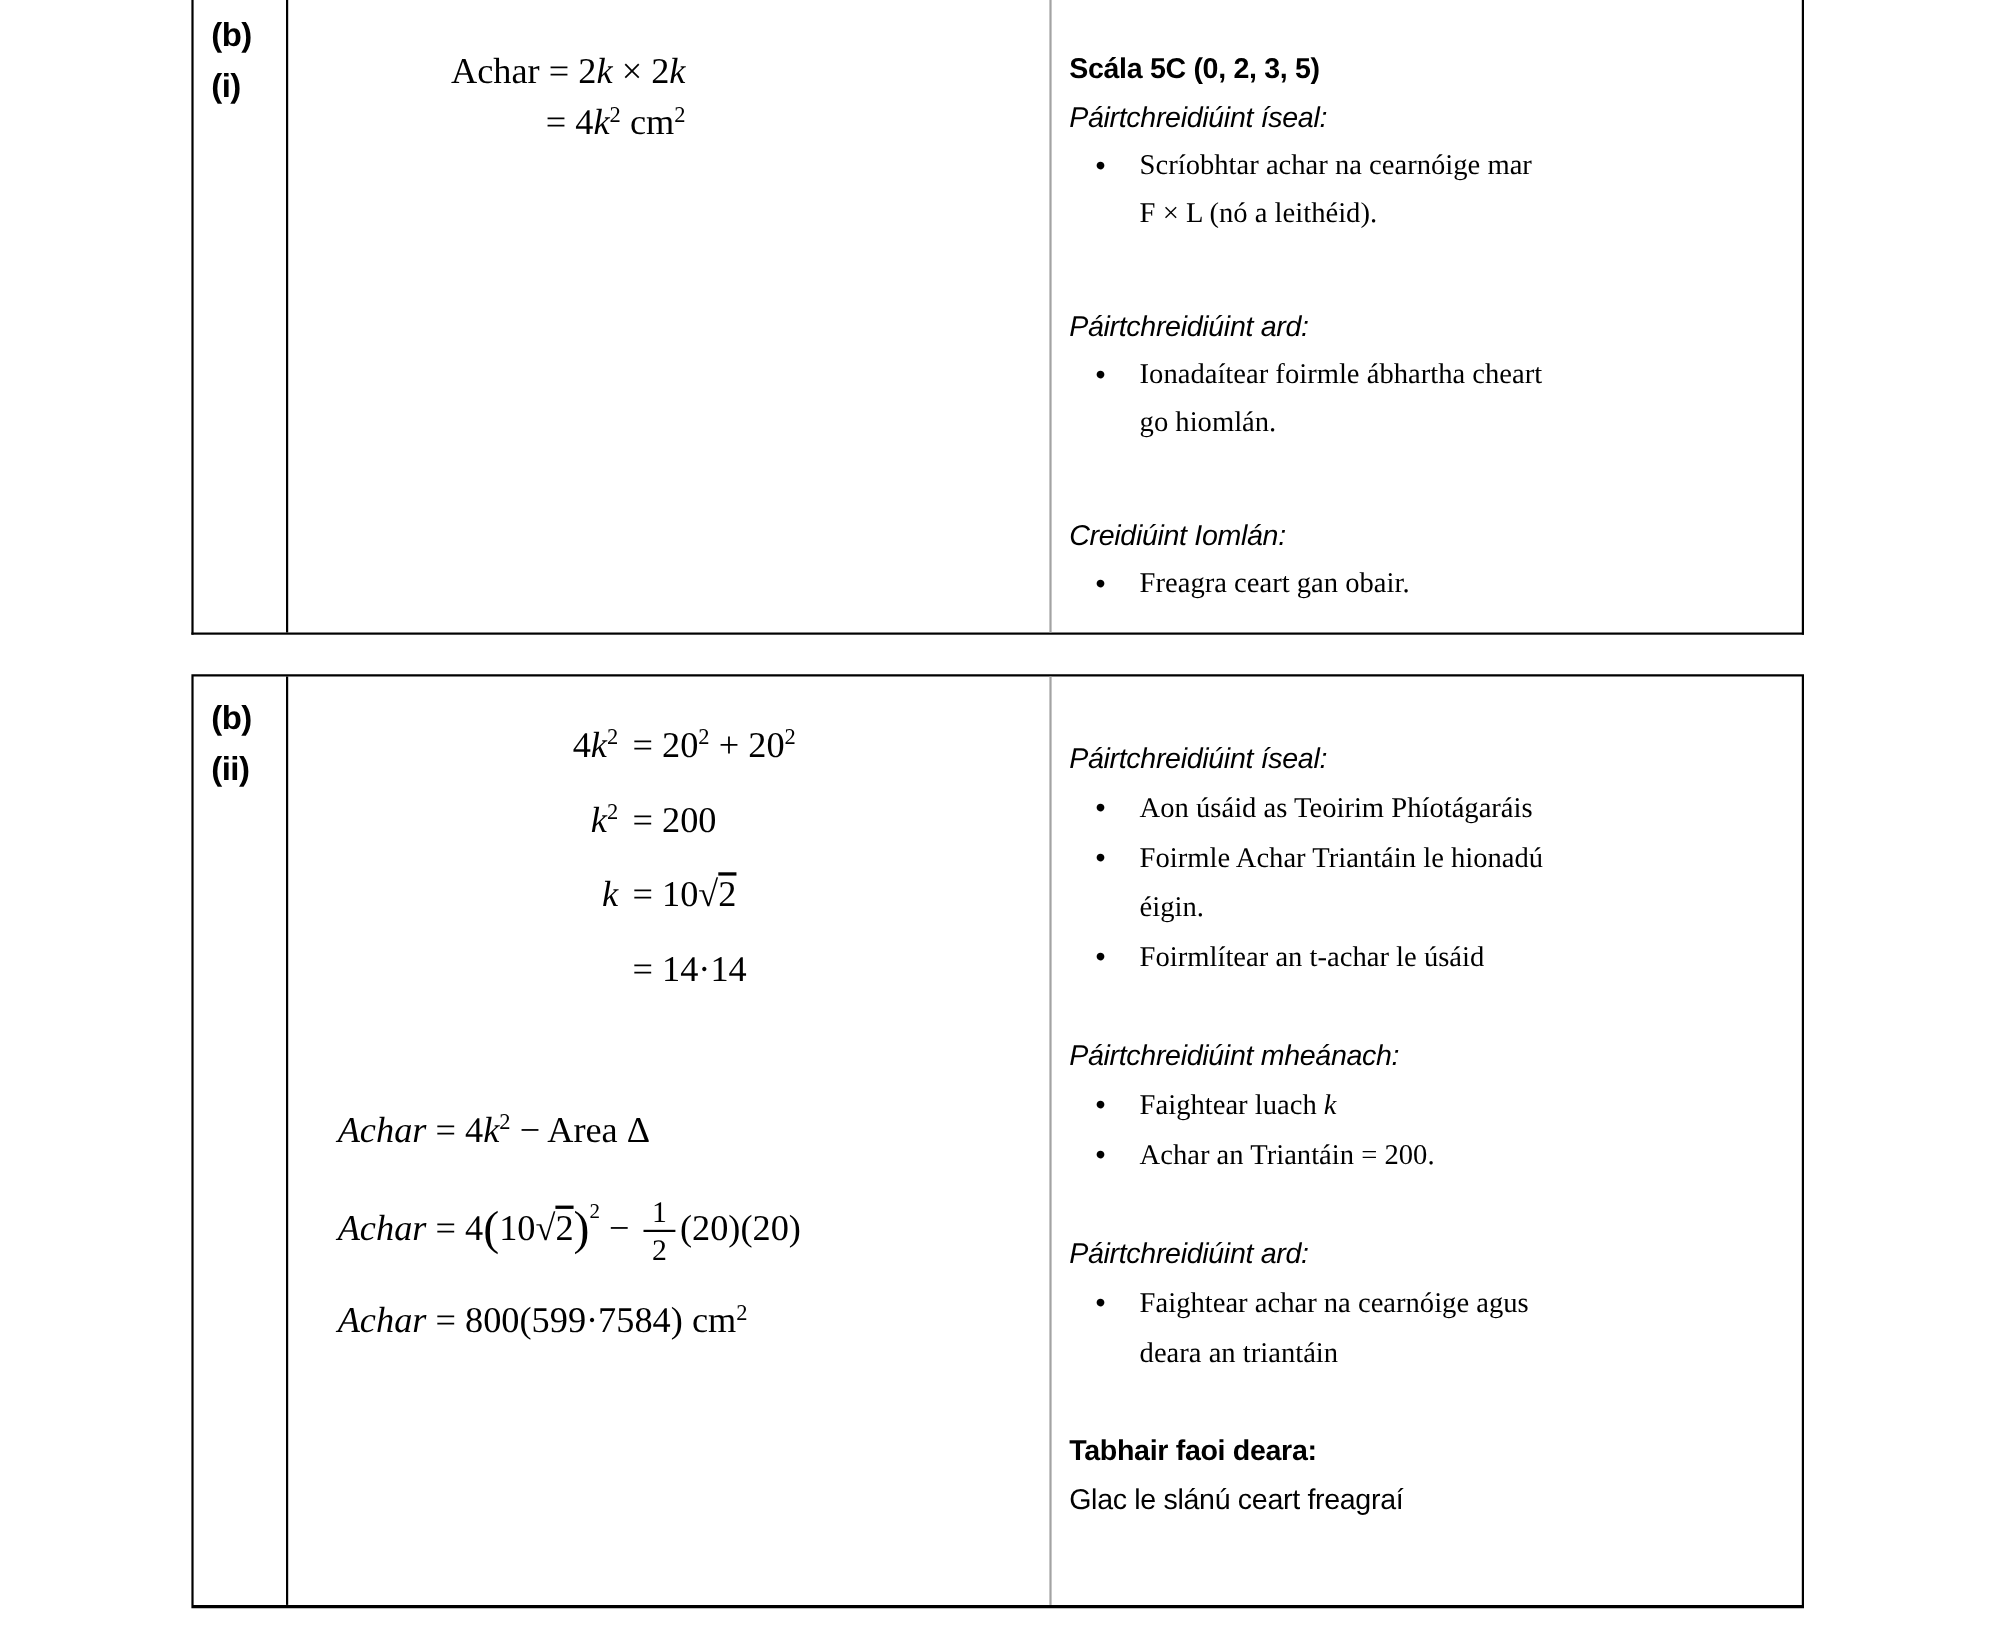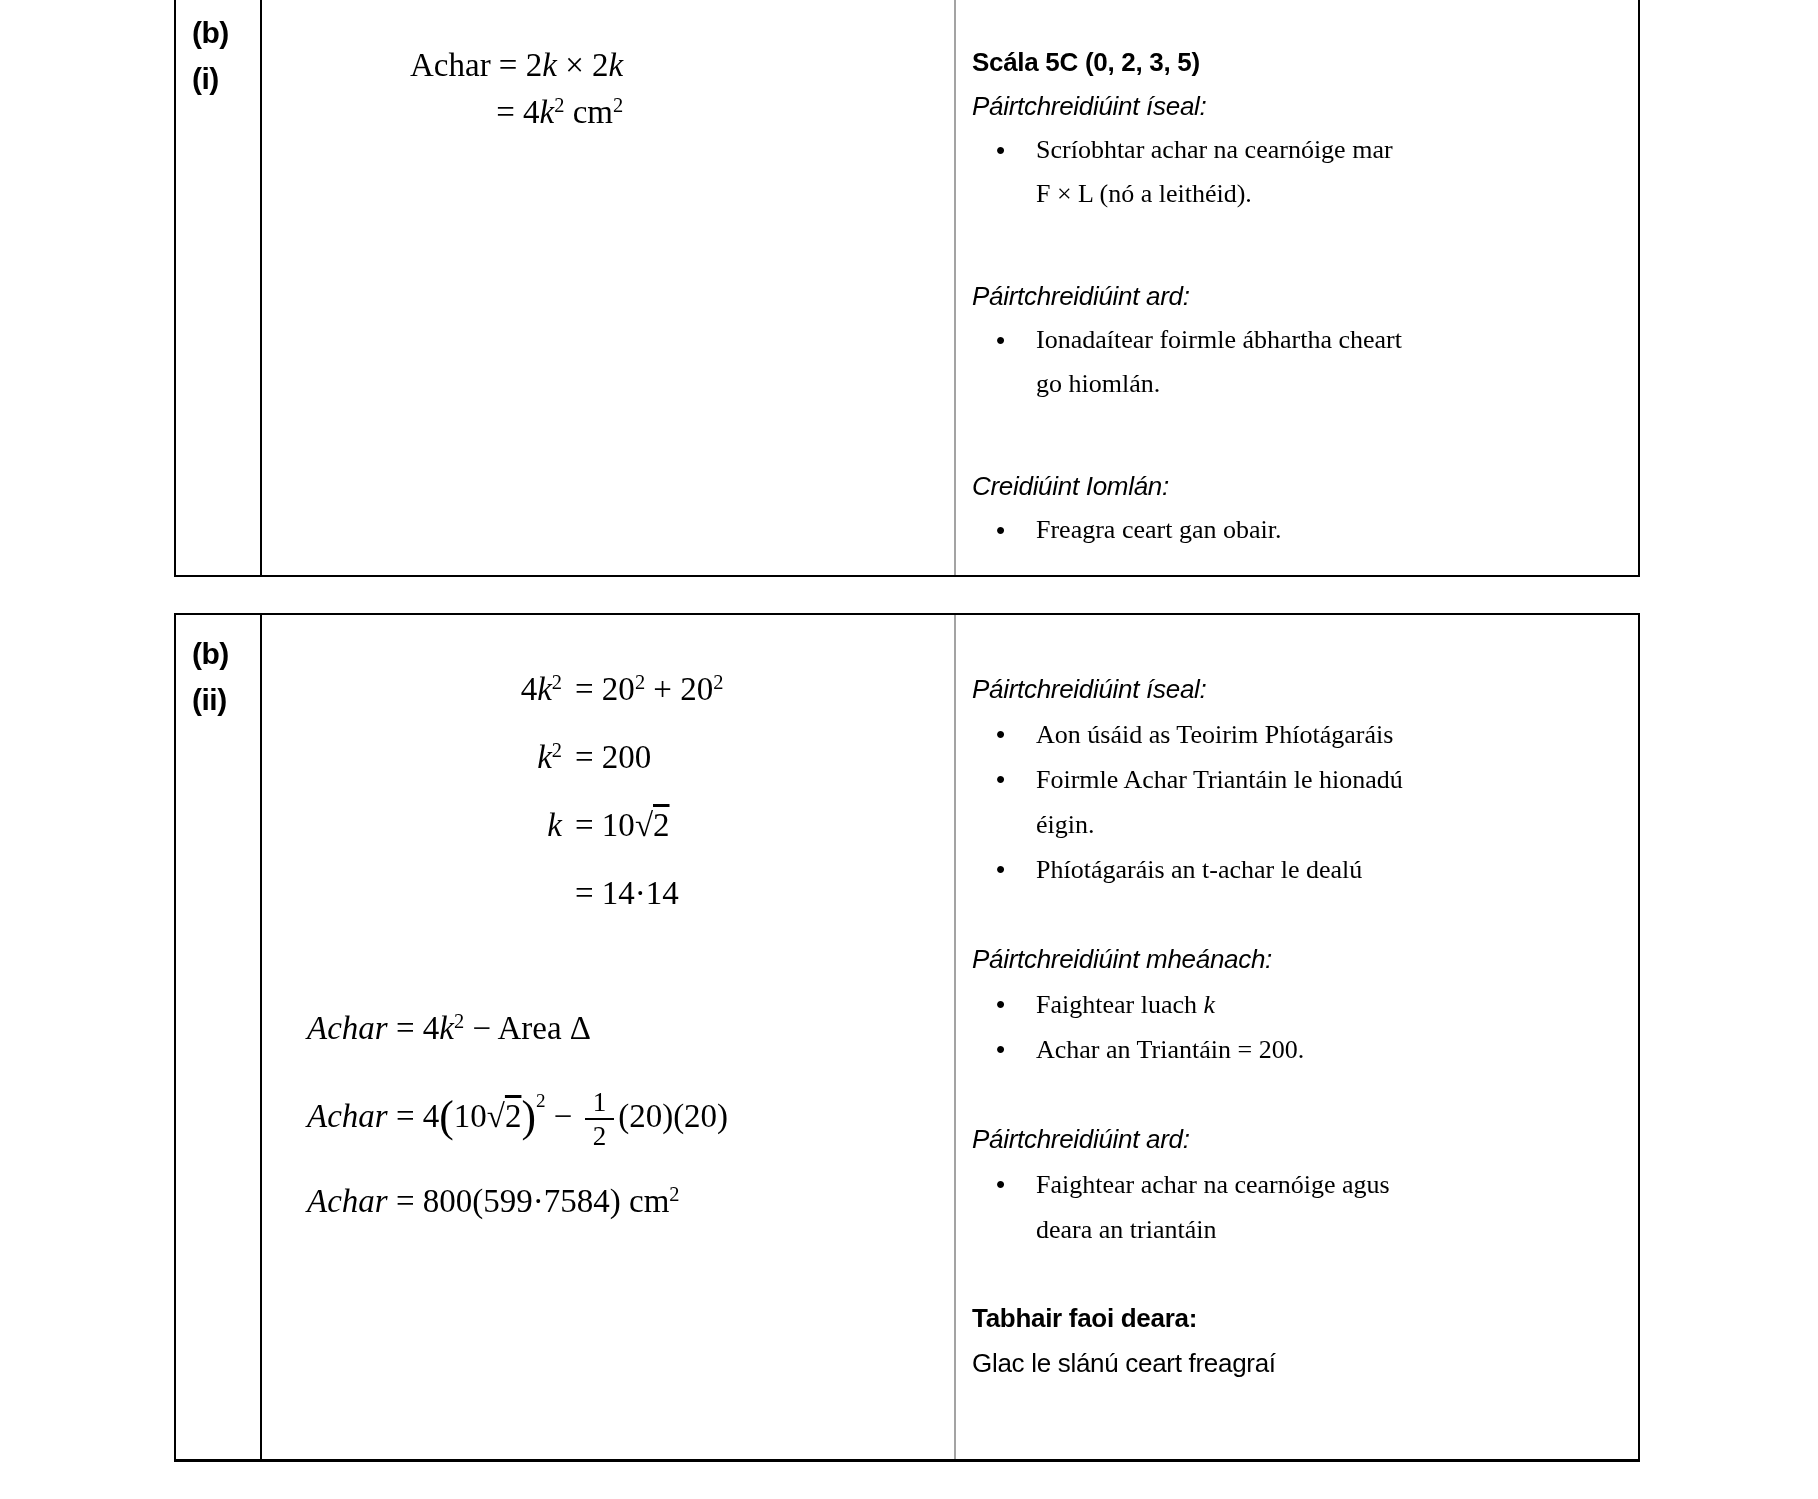--- a/index.html
+++ b/index.html
@@ -19,21 +19,21 @@
   sup.s{font-size:0.62em;vertical-align:0.55em;line-height:0;}
   sup.hi{font-size:0.58em;vertical-align:1.05em;line-height:0;}
   .ovl{text-decoration:overline;}
   .bigp{font-size:1.32em;line-height:0;vertical-align:-0.1em;}
   .frac{display:inline-block;vertical-align:middle;text-align:center;font-size:0.82em;line-height:1.05;margin:0 4px;}
   .frac .num{display:block;border-bottom:2px solid #000;padding:0 8px 2px;}
   .frac .den{display:block;padding-top:2px;}
 
   .eq-bi{width:-moz-fit-content;width:fit-content;margin:42px 0 0 148px;text-align:right;line-height:47px;}
   .eqset{margin-top:45px;}
-  .eqrow{display:flex;height:48px;margin-bottom:20px;align-items:flex-end;}
+  .eqrow{display:flex;height:48px;margin-bottom:20px;align-items:flex-start;}
   .eqrow .lhs{width:300px;text-align:right;flex:none;}
   .eqrow .rhs{margin-left:13px;text-align:left;}
   .lower{margin:92px 0 0 45px;}
   .lower .lrow{margin-bottom:36px;line-height:48px;}
   .lower .lrow.tall{margin-bottom:26px;}
 
   
   .heading{font-weight:bold;letter-spacing:-0.3px;}
   .sec-title{font-style:italic;letter-spacing:-0.3px;}
   .sec-gap{margin-top:58px;}
@@ -110,21 +110,21 @@
       <div class="lrow"><span class="it">Achar</span><span class="rm"> = 800(599·7584) cm</span><sup class="s">2</sup></div>
     </div>
   </div>
 
   <div class="cell notes">
 
     <div class="sec-title">Páirtchreidiúint íseal:</div>
     <div class="bullet"><span class="dot">•</span><span class="btext">Aon úsáid as Teoirim Phíotágaráis</span></div>
     <div class="bullet"><span class="dot">•</span><span class="btext">Foirmle Achar Triantáin le hionadú
 éigin.</span></div>
-    <div class="bullet"><span class="dot">•</span><span class="btext">Phíotágaráis an t-achar le dealú</span></div>
+    <div class="bullet"><span class="dot">•</span><span class="btext">Foirmlítear an t-achar le úsáid</span></div>
 
     <div class="sec-title sec-gap">Páirtchreidiúint mheánach:</div>
     <div class="bullet"><span class="dot">•</span><span class="btext"><span>Faightear luach </span><span class="it" style="font-family:'Liberation Serif',serif">k</span></span></div>
     <div class="bullet"><span class="dot">•</span><span class="btext">Achar an Triantáin = 200.</span></div>
 
     <div class="sec-title sec-gap">Páirtchreidiúint ard:</div>
     <div class="bullet"><span class="dot">•</span><span class="btext">Faightear achar na cearnóige agus
 deara an triantáin</span></div>
 
     <div class="footer-title">Tabhair faoi deara:</div>

